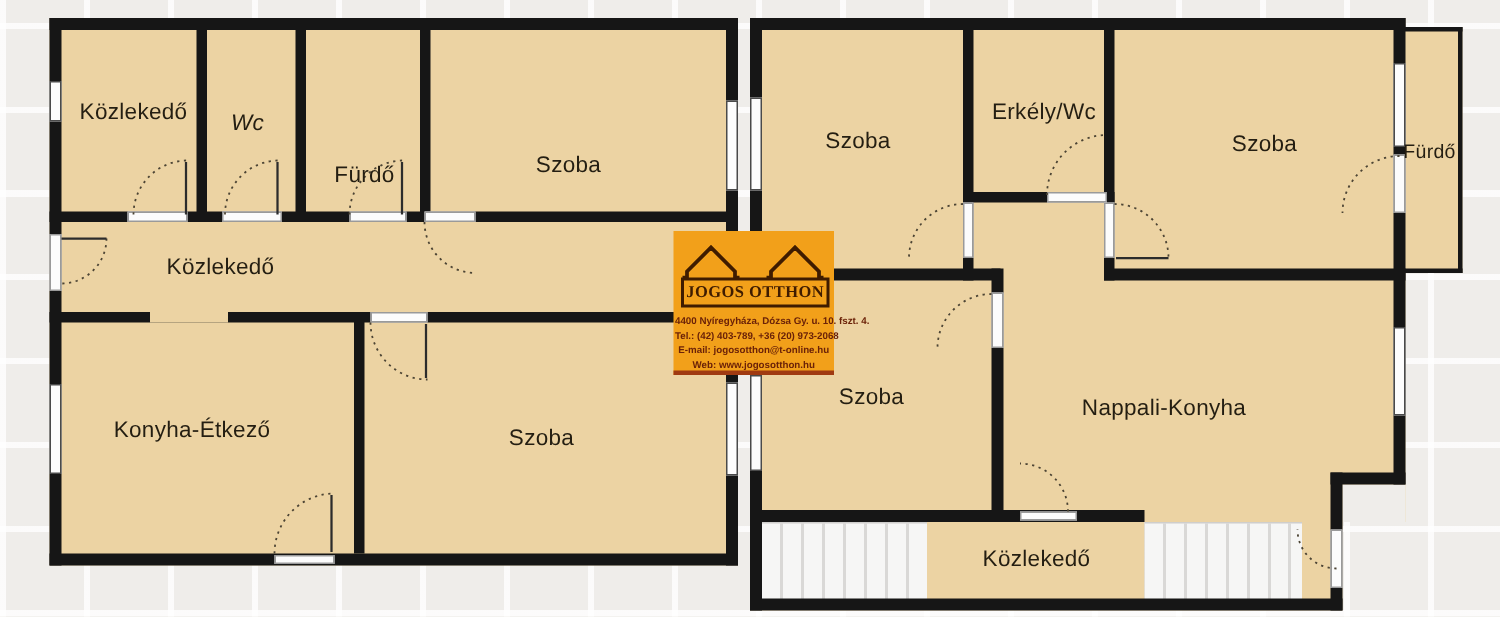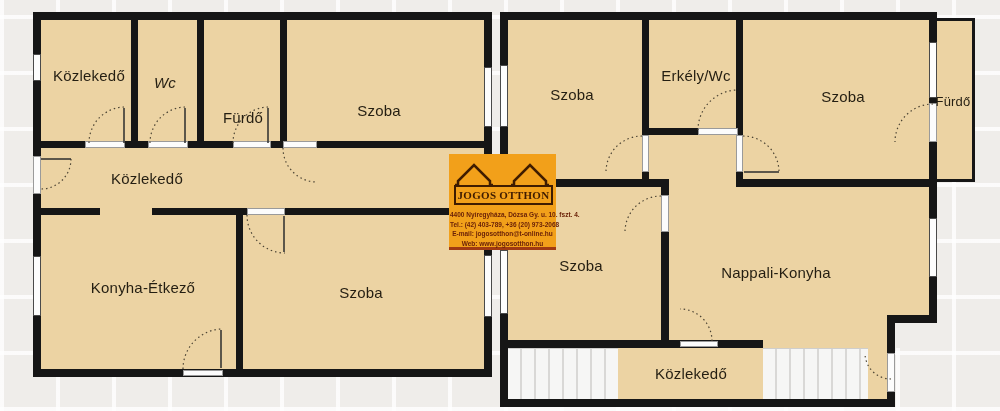--- a/index.html
+++ b/index.html
@@ -132,21 +132,21 @@
       <line x1="221" y1="330" x2="221" y2="368"></line>
       <line x1="744" y1="172" x2="779" y2="172"></line>
     </g>
   </svg>
 
   <div class="lbl" style="left:89px;top:75px;">Közlekedő</div>
   <div class="lbl" style="left:165px;top:82px;font-style:italic;">Wc</div>
   <div class="lbl" style="left:243px;top:84px;margin-top:33px;">Fürdő</div>
   <div class="lbl" style="left:379px;top:110px;">Szoba</div>
   <div class="lbl" style="left:147px;top:178px;">Közlekedő</div>
-  <div class="lbl" style="left:143px;top:287px;">Konyha-Étkező</div>
+  <div class="lbl" style="left:128px;top:287px;">Konyha-Étkező</div>
   <div class="lbl" style="left:361px;top:292px;">Szoba</div>
   <div class="lbl" style="left:572px;top:94px;">Szoba</div>
   <div class="lbl" style="left:696px;top:75px;">Erkély/Wc</div>
   <div class="lbl" style="left:843px;top:96px;">Szoba</div>
   <div class="lbl small" style="left:953px;top:101px;">Fürdő</div>
   <div class="lbl" style="left:581px;top:265px;">Szoba</div>
   <div class="lbl" style="left:776px;top:260px;margin-top:12px;">Nappali-Konyha</div>
   <div class="lbl" style="left:691px;top:373px;">Közlekedő</div>
 
   <div id="logo">

